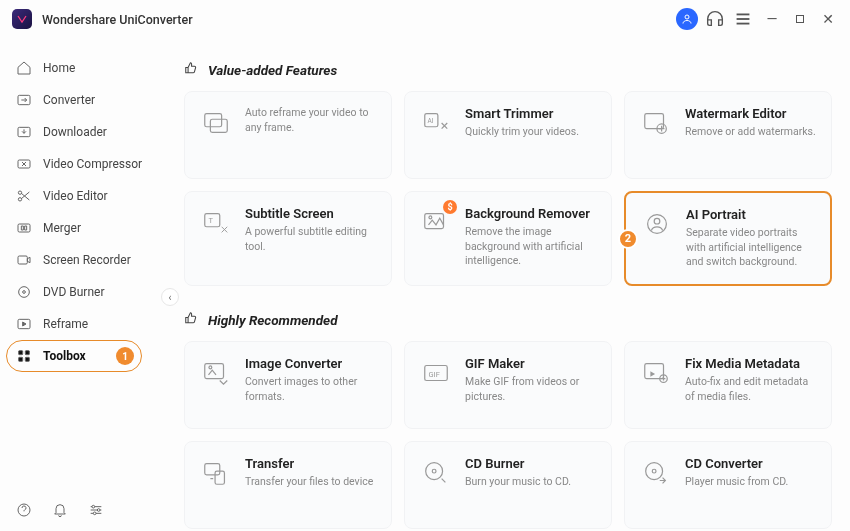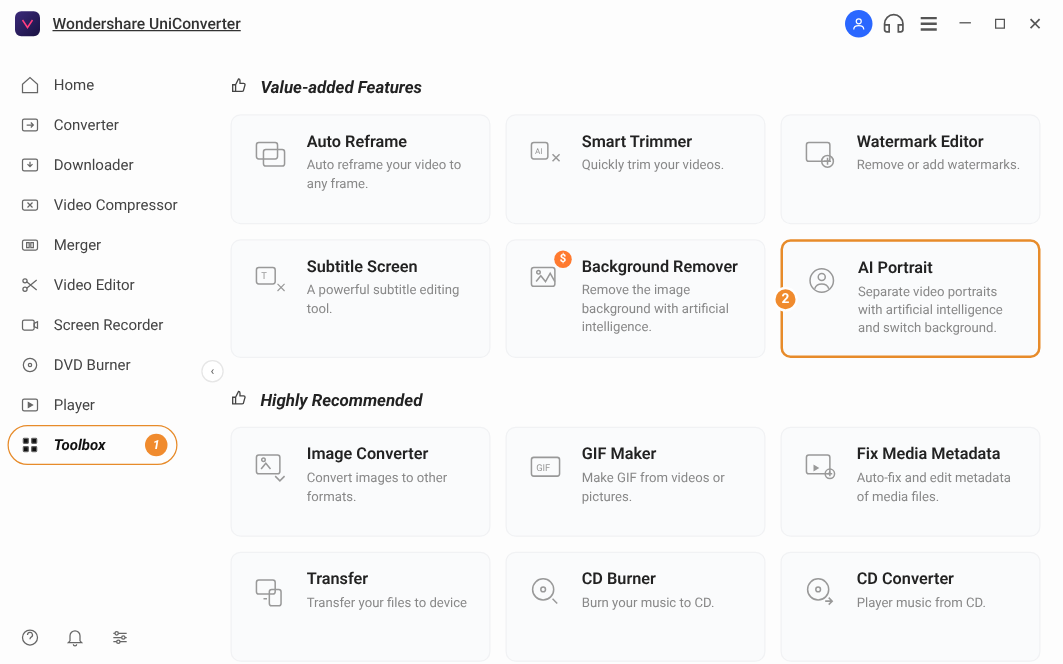--- a/index.html
+++ b/index.html
@@ -1,31 +1,31 @@
 <!DOCTYPE html>
 <html><head>
 <meta charset="utf-8">
 <style>
 * { margin: 0; padding: 0; box-sizing: border-box; }
 body { font-family: -apple-system, BlinkMacSystemFont, "Segoe UI", Roboto, sans-serif; background: #fdfdfd; color: #333; width: 850px; height: 531px; overflow: hidden; }
 .titlebar { display: flex; align-items: center; height: 38px; padding: 0 12px; }
 .titlebar .logo { width: 20px; height: 20px; border-radius: 5px; background: linear-gradient(135deg,#3b2a7a,#1a1242); display:flex; align-items:center; justify-content:center; margin-right:10px; }
 .titlebar .logo svg { width:12px; height:12px; }
-.titlebar .title { font-size: 12.5px; color:#333; font-weight:500;text-decoration:underline; }
+.titlebar .title { font-size: 12.5px; color:#333; font-weight:500; }
 .titlebar .spacer { flex:1; }
 .titlebar .tb-icon { width:22px; height:22px; display:flex; align-items:center; justify-content:center; margin-left:6px; color:#555; cursor:pointer; }
 .titlebar .user { width:22px; height:22px; border-radius:50%; background:#2a67ff; display:flex; align-items:center; justify-content:center; margin-left:6px; cursor:pointer; }
 .titlebar .user svg { width:12px; height:12px; stroke:#fff; fill:none; }
 .titlebar .win { width:20px; height:20px; display:flex; align-items:center; justify-content:center; margin-left:8px; color:#555; cursor:pointer; font-size:14px; }
 .container { display:flex; height:493px; }
 .sidebar { width:170px; padding-top:14px; position:relative; }
 .side-item { display:flex; align-items:center; height:32px; padding-left:15px; font-size:12px; color:#444; cursor:pointer; }
 .side-item .icon { width:18px; height:18px; margin-right:10px; display:flex; align-items:center; justify-content:center; color:#555; }
 .side-item .icon svg { width:16px; height:16px; stroke:#666; fill:none; stroke-width:1.5; }
-.side-item.active { position:relative;font-style:italic; }
+.side-item.active { position:relative; }
 .side-item.active .pill { position:absolute; left:6px; right:28px; top:0; bottom:0; border:1.5px solid #e78b2a; border-radius:16px; z-index:0; }
 .side-item.active .label { font-weight:700; color:#111; z-index:1; }
 .side-item.active .icon { z-index:1; color:#111; }
 .side-item .badge { position:absolute; right:36px; width:18px; height:18px; border-radius:50%; background:#f08b2e; color:#fff; font-size:10px; font-weight:700; display:flex; align-items:center; justify-content:center; z-index:2; }
 .collapse-btn { position:absolute; top:250px; right:-9px; width:18px; height:18px; border-radius:50%; background:#fff; border:1px solid #e6e6e6; display:flex; align-items:center; justify-content:center; cursor:pointer; font-size:10px; color:#666; z-index:5; }
 .footericons { position:absolute; bottom:12px; left:15px; display:flex; gap:18px; }
 .footericons .fic { width:18px; height:18px; display:flex; align-items:center; justify-content:center; color:#555; cursor:pointer; }
 .footericons .fic svg { width:16px; height:16px; stroke:#666; fill:none; stroke-width:1.5; }
 .main { flex:1; padding:22px 18px 0 14px; overflow-y:auto; }
 .section-head { display:flex; align-items:center; margin-bottom:12px; }
@@ -116,39 +116,39 @@
           <svg viewBox="0 0 24 24">
             <rect x="3" y="6" width="18" height="12" rx="2"></rect>
             <path d="M9 9l3 3-3 3M15 9l-3 3 3 3"></path>
           </svg>
         </span>
       <span class="label">Video Compressor</span>
     </div>
     <div class="side-item">
       <span class="icon">
           <svg viewBox="0 0 24 24">
-            <rect x="3" y="6" width="18" height="12" rx="2"></rect>
-            <path d="M8 9h3v6H8zM13 9h3v6h-3z"></path>
-          </svg>
-        </span>
-      <span class="label">Merger</span>
-    </div>
-    <div class="side-item">
-      <span class="icon">
-          <svg viewBox="0 0 24 24">
             <circle cx="6" cy="7" r="2.5"></circle>
             <circle cx="6" cy="17" r="2.5"></circle>
             <path d="M8 8l12 10M8 16L20 6"></path>
           </svg>
         </span>
       <span class="label">Video Editor</span>
     </div>
     <div class="side-item">
       <span class="icon">
           <svg viewBox="0 0 24 24">
+            <rect x="3" y="6" width="18" height="12" rx="2"></rect>
+            <path d="M8 9h3v6H8zM13 9h3v6h-3z"></path>
+          </svg>
+        </span>
+      <span class="label">Merger</span>
+    </div>
+    <div class="side-item">
+      <span class="icon">
+          <svg viewBox="0 0 24 24">
             <rect x="3" y="6" width="14" height="12" rx="2"></rect>
             <path d="M17 10l4-2v8l-4-2z"></path>
           </svg>
         </span>
       <span class="label">Screen Recorder</span>
     </div>
     <div class="side-item">
       <span class="icon">
           <svg viewBox="0 0 24 24">
             <circle cx="12" cy="12" r="8"></circle>
@@ -157,21 +157,21 @@
         </span>
       <span class="label">DVD Burner</span>
     </div>
     <div class="side-item">
       <span class="icon">
           <svg viewBox="0 0 24 24">
             <rect x="3" y="5" width="18" height="14" rx="2"></rect>
             <path d="M10 9l5 3-5 3z" fill="#666"></path>
           </svg>
         </span>
-      <span class="label">Player</span>
+      <span class="label">Reframe</span>
     </div>
     <div class="side-item active">
       <div class="pill"></div>
       <span class="icon">
           <svg viewBox="0 0 24 24" stroke="#111">
             <rect x="4" y="4" width="6" height="6" rx="1" fill="#111"></rect>
             <rect x="14" y="4" width="6" height="6" rx="1" fill="#111"></rect>
             <rect x="4" y="14" width="6" height="6" rx="1" fill="#111"></rect>
             <rect x="14" y="14" width="6" height="6" rx="1" fill="#111"></rect>
           </svg>
@@ -212,21 +212,20 @@
     </div>
     <div class="grid">
       <div class="card">
         <div class="cicon">
             <svg viewBox="0 0 32 32">
               <rect x="4" y="6" width="18" height="14" rx="2"></rect>
               <rect x="10" y="12" width="18" height="14" rx="2"></rect>
             </svg>
           </div>
         <div class="ctext">
-            <div class="ctitle">Auto Reframe</div>
             <div class="cdesc">Auto reframe your video to any frame.</div>
           </div>
       </div>
       <div class="card">
         <div class="cicon">
             <svg viewBox="0 0 32 32">
               <rect x="4" y="6" width="14" height="14" rx="2"></rect>
               <text x="7" y="16" font-size="7" fill="#999" stroke="none">AI</text>
               <path d="M22 22l6-6M22 16l6 6"></path>
             </svg>

